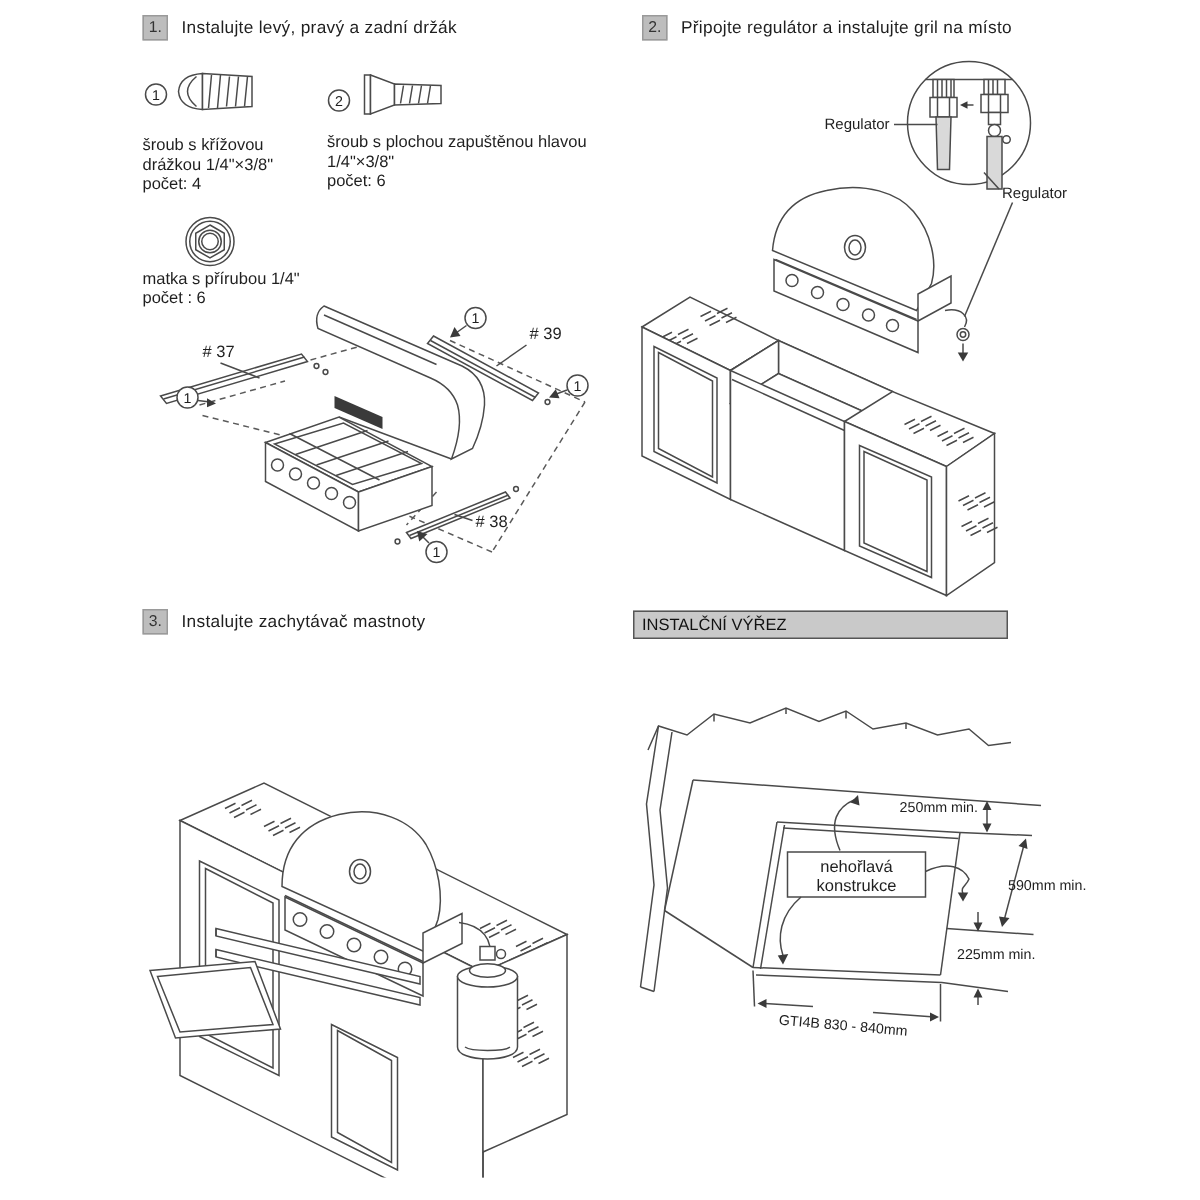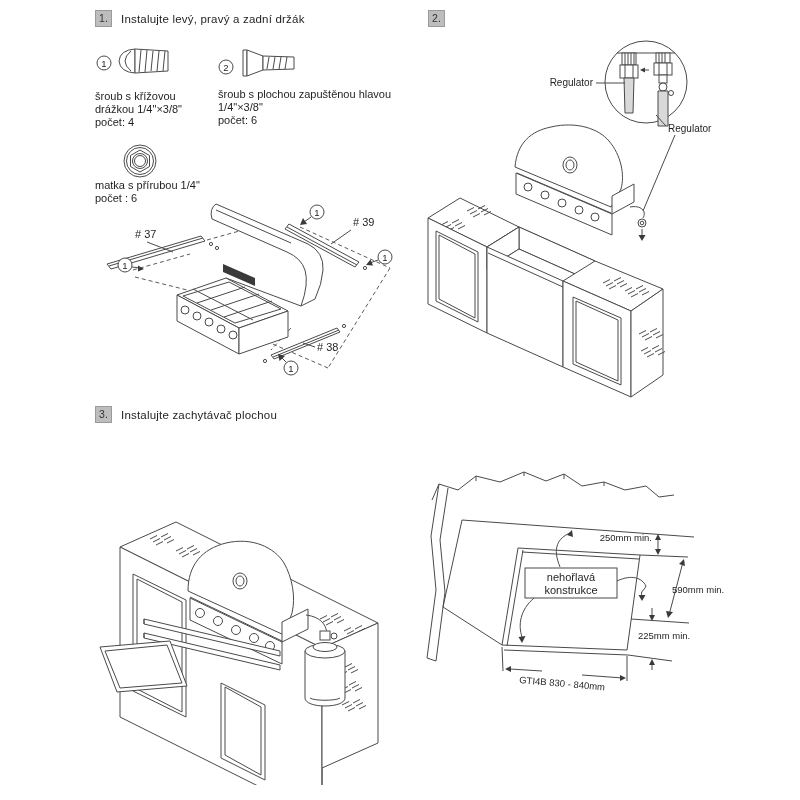--- a/index.html
+++ b/index.html
@@ -155,20 +155,21 @@
     <text x="40" y="38" class="t11"># 37</text>
     <line class="ln" x1="52" y1="42" x2="78" y2="52"></line>
     <text x="258" y="26" class="t11"># 39</text>
     <line class="ln" x1="256" y1="30" x2="236" y2="44"></line>
     <text x="222" y="151" class="t11"># 38</text>
     <line class="ln" x1="220" y1="147" x2="208" y2="143"></line>
   </svg>
 
   <div class="abs step-header" style="left:428px;top:10px;">
     <span class="numbox">2.</span>
+    <span class="step-title">Připojte regulátor a instalujte gril na místo</span>
   </div>
 
   <svg class="abs" style="left:425px;top:35px;" width="375" height="370" viewBox="0 0 375 370">
     <defs>
       <path id="vent" d="M0,4 l7,-3.5 M3,7 l7,-3.5 M6,10 l7,-3.5 M11,2 l7,-3.5 M14,5 l7,-3.5 M17,8 l7,-3.5" stroke="#4a4a4a" stroke-width="1" fill="none"></path>
     </defs>
 
     <g>
       <circle cx="221" cy="47" r="41" class="lnw" stroke-width="1.4"></circle>
       <line class="ln" x1="192" y1="18" x2="250" y2="18"></line>
@@ -244,21 +245,21 @@
       <polygon class="ln" points="148,262 196,283 196,350 148,329"></polygon>
       <polygon class="ln" points="151,266 193,285 193,346 151,327"></polygon>
       <polygon class="lnw" points="206,276 238,254 238,340 206,362"></polygon>
       <use href="#vent" x="214" y="295"></use>
       <use href="#vent" x="216" y="312"></use>
     </g>
   </svg>
 
   <div class="abs step-header" style="left:95px;top:406px;">
     <span class="numbox">3.</span>
-    <span class="step-title">Instalujte zachytávač plochou</span>
+    <span class="step-title">Instalujte zachytávač mastnoty</span>
   </div>
 
   <svg class="abs" style="left:92px;top:455px;" width="330" height="330" viewBox="0 0 330 330">
     <defs>
       <path id="vent3" d="M0,4 l7,-3.5 M3,7 l7,-3.5 M6,10 l7,-3.5 M11,2 l7,-3.5 M14,5 l7,-3.5 M17,8 l7,-3.5" stroke="#4a4a4a" stroke-width="1" fill="none"></path>
     </defs>
     <g>
 
       <polygon class="lnw" points="28,92 84,67 286,168 230,193"></polygon>
       <use href="#vent3" x="58" y="80"></use>
@@ -311,20 +312,21 @@
       <path class="ln" d="M214,160 C230,162 237,172 234,184"></path>
       <rect x="228" y="176" width="10" height="9" class="lnw"></rect>
       <circle cx="242" cy="181" r="3" class="lnw"></circle>
       <path class="lnw" d="M213,196 L213,243 C213,248 222,251 233,251 C244,251 253,248 253,243 L253,196 Z"></path>
       <ellipse cx="233" cy="196" rx="20" ry="7" class="lnw"></ellipse>
       <ellipse cx="233" cy="192" rx="12" ry="4.5" class="lnw"></ellipse>
       <path class="ln" d="M218,243 C222,246 244,246 248,243"></path>
     </g>
   </svg>
 
+  <div class="abs graybar" style="left:422px;top:407px;">INSTALČNÍ VÝŘEZ</div>
 
   <svg class="abs" style="left:422px;top:440px;" width="378" height="285" viewBox="0 0 378 285">
 
     <g>
       <polyline class="ln" points="10,60 17,44 36,50 54,36 78,42 102,32 124,41 142,34 160,46 182,42 203,50 224,46 237,57 252,55"></polyline>
       <path class="ln" d="M54,36 v5 M102,32 v4 M142,34 v5 M182,42 v4"></path>
       <polyline class="ln" points="17,44 9,96 14,150 5,218"></polyline>
       <polyline class="ln" points="26,48 18,100 23,152 14,221"></polyline>
       <line class="ln" x1="5" y1="218" x2="14" y2="221"></line>
     </g>

